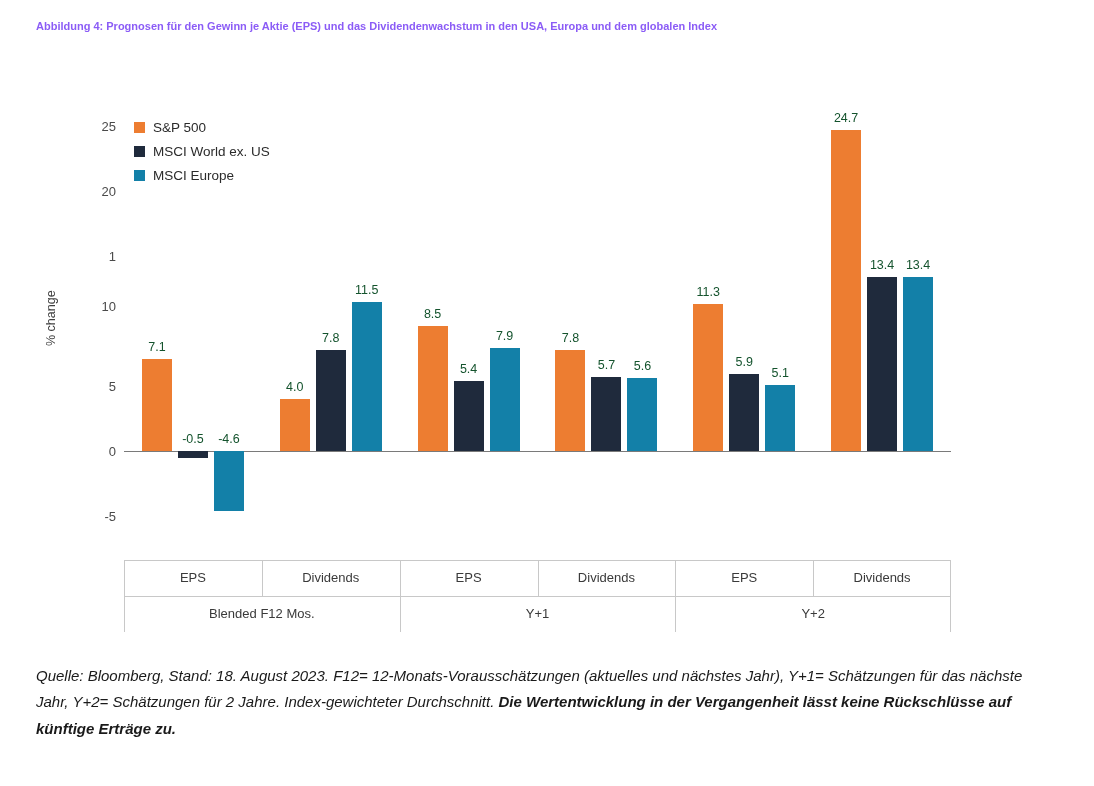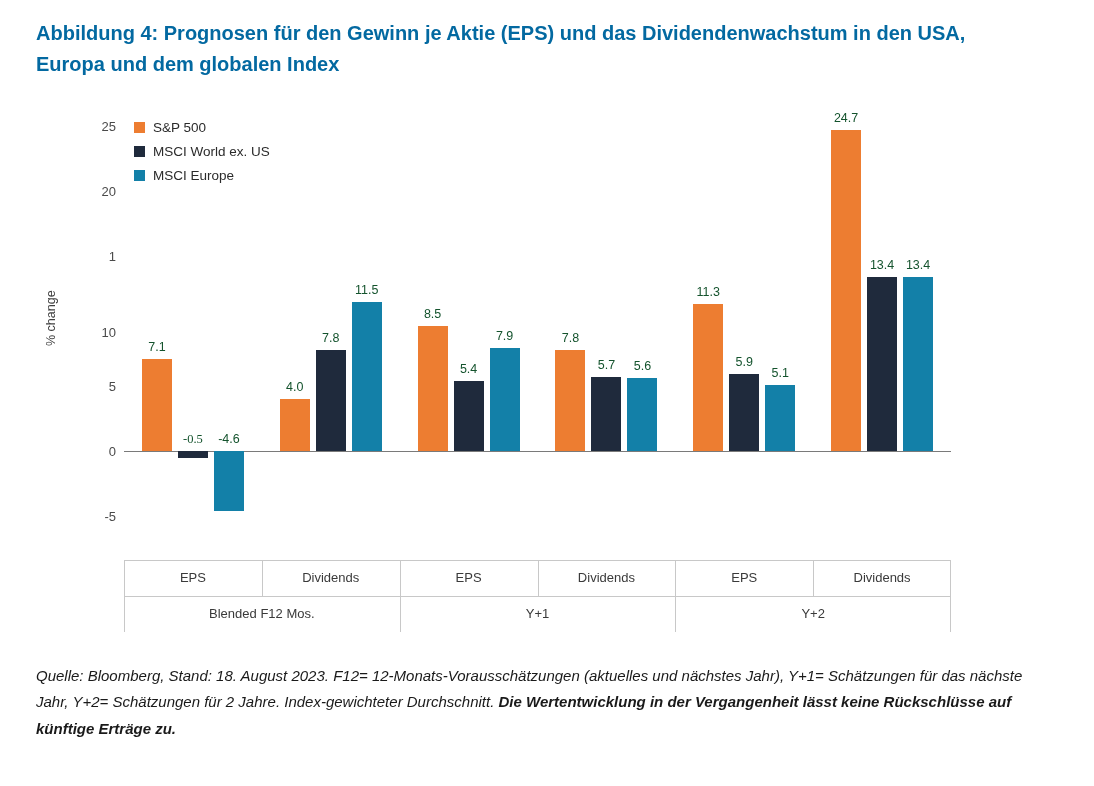--- a/index.html
+++ b/index.html
@@ -15,24 +15,24 @@
     position: relative;
     overflow: hidden;
   }
 
   
   .figure-title {
     position: absolute;
     left: 36px;
     top: 18px;
     width: 1000px;
-    font-size: 20px;
+    font-size: 11px;
     font-weight: bold;
     line-height: 1.55;
-    color: #0369a1;
+    color: #8b5cf6;
   }
 
   
   .chart-wrap {
     position: absolute;
     left: 36px;
     top: 108px;
     width: 1010px;
     height: 540px;
   }
@@ -165,32 +165,32 @@
 <div class="figure-title">Abbildung 4: Prognosen für den Gewinn je Aktie (EPS) und das Dividendenwachstum in den USA, Europa und dem globalen Index</div>
 
 <div class="chart-wrap">
 
   <div class="axis-label-y">% change</div>
 
   <div class="ytick-holder" id="ytick-holder">
       <div class="ytick" style="top: 0px;">25</div>
       <div class="ytick" style="top: 65px;">20</div>
       <div class="ytick" style="top: 130px;">1</div>
-      <div class="ytick" style="top: 206px;">10</div>
+      <div class="ytick" style="top: 180px;">10</div>
       <div class="ytick" style="top: 260px;">5</div>
       <div class="ytick" style="top: 325px;">0</div>
       <div class="ytick" style="top: 390px;">-5</div>
     </div>
 
   <div class="plot" id="plot">
       <div class="zero-line" style="top: 325px;"></div>
       <div class="bar" style="left: 17.9167px; top: 232.7px; height: 92.3px; background: rgb(237, 125, 49);"></div>
       <div class="bar-label" style="left: 5.91667px; top: 213.7px;">7.1</div>
       <div class="bar" style="left: 53.9167px; top: 325px; height: 6.5px; background: rgb(31, 42, 60);"></div>
-      <div class="bar-label" style="left: 41.9167px; top: 306px; font-family: Liberation Serif, serif;">-0.5</div>
+      <div class="bar-label" style="left: 41.9167px; top: 306px;">-0.5</div>
       <div class="bar" style="left: 89.9167px; top: 325px; height: 59.8px; background: rgb(19, 128, 168);"></div>
       <div class="bar-label" style="left: 77.9167px; top: 306px;">-4.6</div>
       <div class="bar" style="left: 155.75px; top: 273px; height: 52px; background: rgb(237, 125, 49);"></div>
       <div class="bar-label" style="left: 143.75px; top: 254px;">4.0</div>
       <div class="bar" style="left: 191.75px; top: 223.6px; height: 101.4px; background: rgb(31, 42, 60);"></div>
       <div class="bar-label" style="left: 179.75px; top: 204.6px;">7.8</div>
       <div class="bar" style="left: 227.75px; top: 175.5px; height: 149.5px; background: rgb(19, 128, 168);"></div>
       <div class="bar-label" style="left: 215.75px; top: 156.5px;">11.5</div>
       <div class="bar" style="left: 293.583px; top: 200.2px; height: 124.8px; background: rgb(237, 125, 49);"></div>
       <div class="bar-label" style="left: 281.583px; top: 181.2px;">8.5</div>

